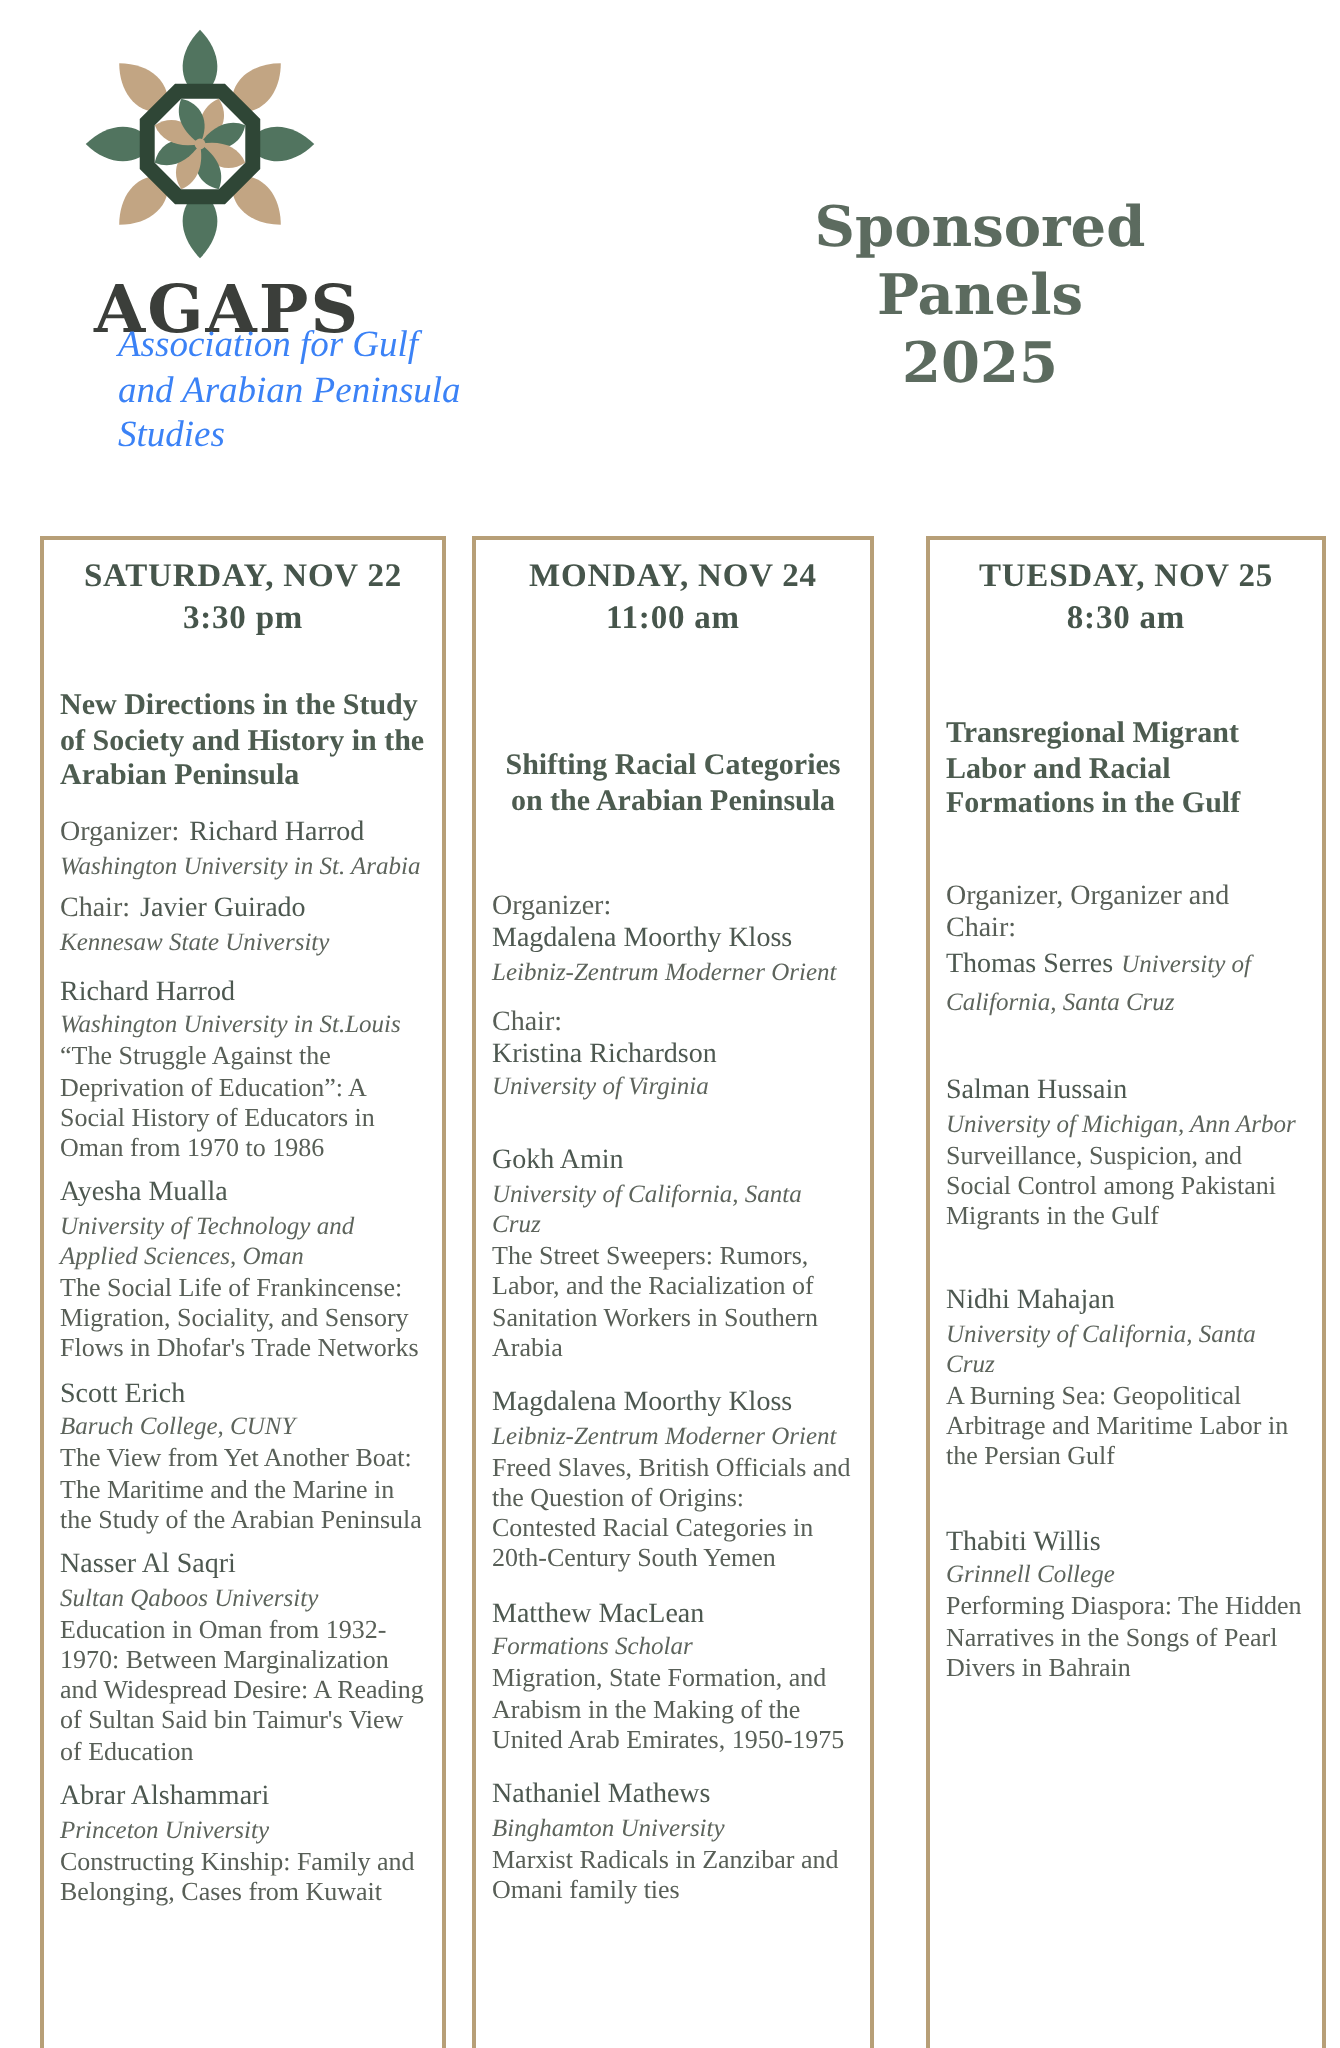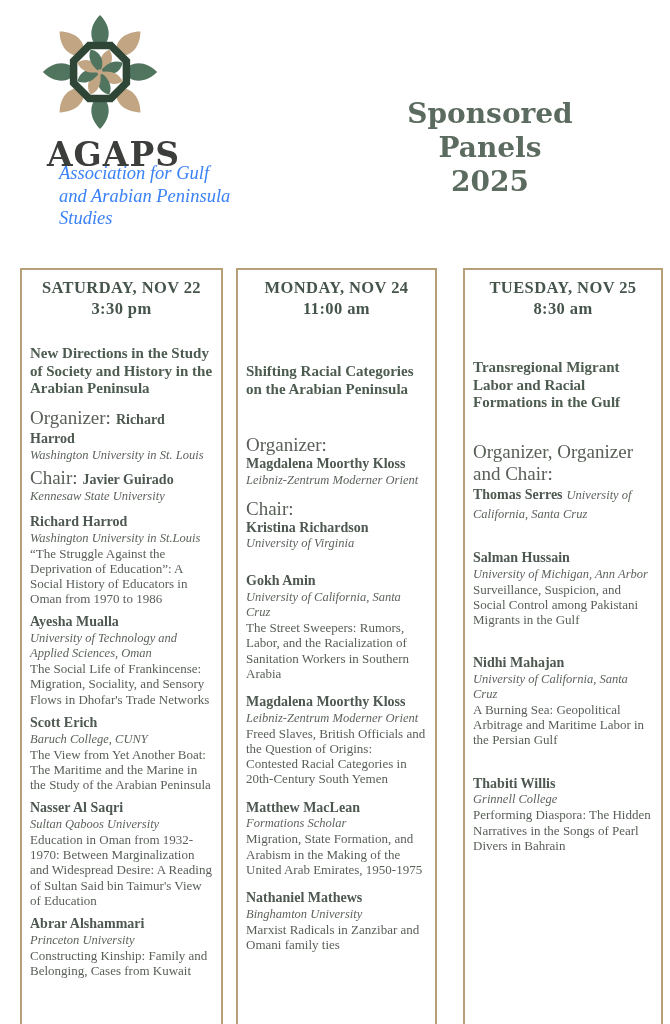--- a/index.html
+++ b/index.html
@@ -30,25 +30,25 @@
   }
   #col1{left:20px;width:203px;}
   #col2{left:236px;width:201px;}
   #col3{left:447px;width:200px;margin-left:16px;}
   .box-header{
     text-align:center;font-weight:bold;font-size:16.5px;line-height:1.25;
     color:#46554b;letter-spacing:.4px;margin-top:2px;
   }
   .panel-title{font-weight:bold;font-size:15px;line-height:1.15;color:#4d5c50;}
   #col1 .panel-title{margin-top:26px;}
-  #col2 .panel-title{margin-top:44px;}
+  #col2 .panel-title{margin-top:56px;text-align:center;}
   #col3 .panel-title{margin-top:40px;}
-  .role-label{font-size:19px;color:#585f57;}
+  .role-label{font-size:14px;color:#585f57;}
   .role-line .role-label{margin-right:5px;}
-  .name{font-weight:bold;font-size:14px;color:#4d5850;line-height:1.2;}
+  .name{font-weight:normal;font-size:14px;color:#4d5850;line-height:1.2;}
   .affil{font-style:italic;font-size:12.5px;line-height:1.2;color:#5d645c;}
   .affil-inline{font-style:italic;font-size:12.5px;color:#5d645c;}
   .ptitle{font-size:13px;line-height:1.17;color:#585f57;}
   
   #col1 .role-org{margin-top:10px;}   #col1 .role-chair{margin-top:4px;}
   #col2 .role-org{margin-top:36px;}   #col2 .role-chair{margin-top:10px;}
   #col3 .role-org{margin-top:30px;}
   #col1 .papers{margin-top:10px;} #col1 .paper{margin-top:8px;}
   #col2 .papers{margin-top:22px;} #col2 .paper{margin-top:13px;}
   #col3 .papers{margin-top:28px;} #col3 .paper{margin-top:28px;}
@@ -108,21 +108,21 @@
     <div class="box-header">
       <div>SATURDAY, NOV 22</div>
       <div>3:30 pm</div>
     </div>
     <div class="panel-title">New Directions in the Study of Society and History in the Arabian Peninsula</div>
 
     <div class="role role-org">
       <div class="role-line">
         <span class="role-label">Organizer:</span><span class="name">Richard Harrod</span>
       </div>
-      <div class="affil">Washington University in St. Louis</div>
+      <div class="affil">Washington University in St. Arabia</div>
     </div>
     <div class="role role-chair">
       <div class="role-line">
         <span class="role-label">Chair:</span><span class="name">Javier Guirado</span>
       </div>
       <div class="affil">Kennesaw State University</div>
     </div>
 
     <div class="papers">
       <div class="paper">

